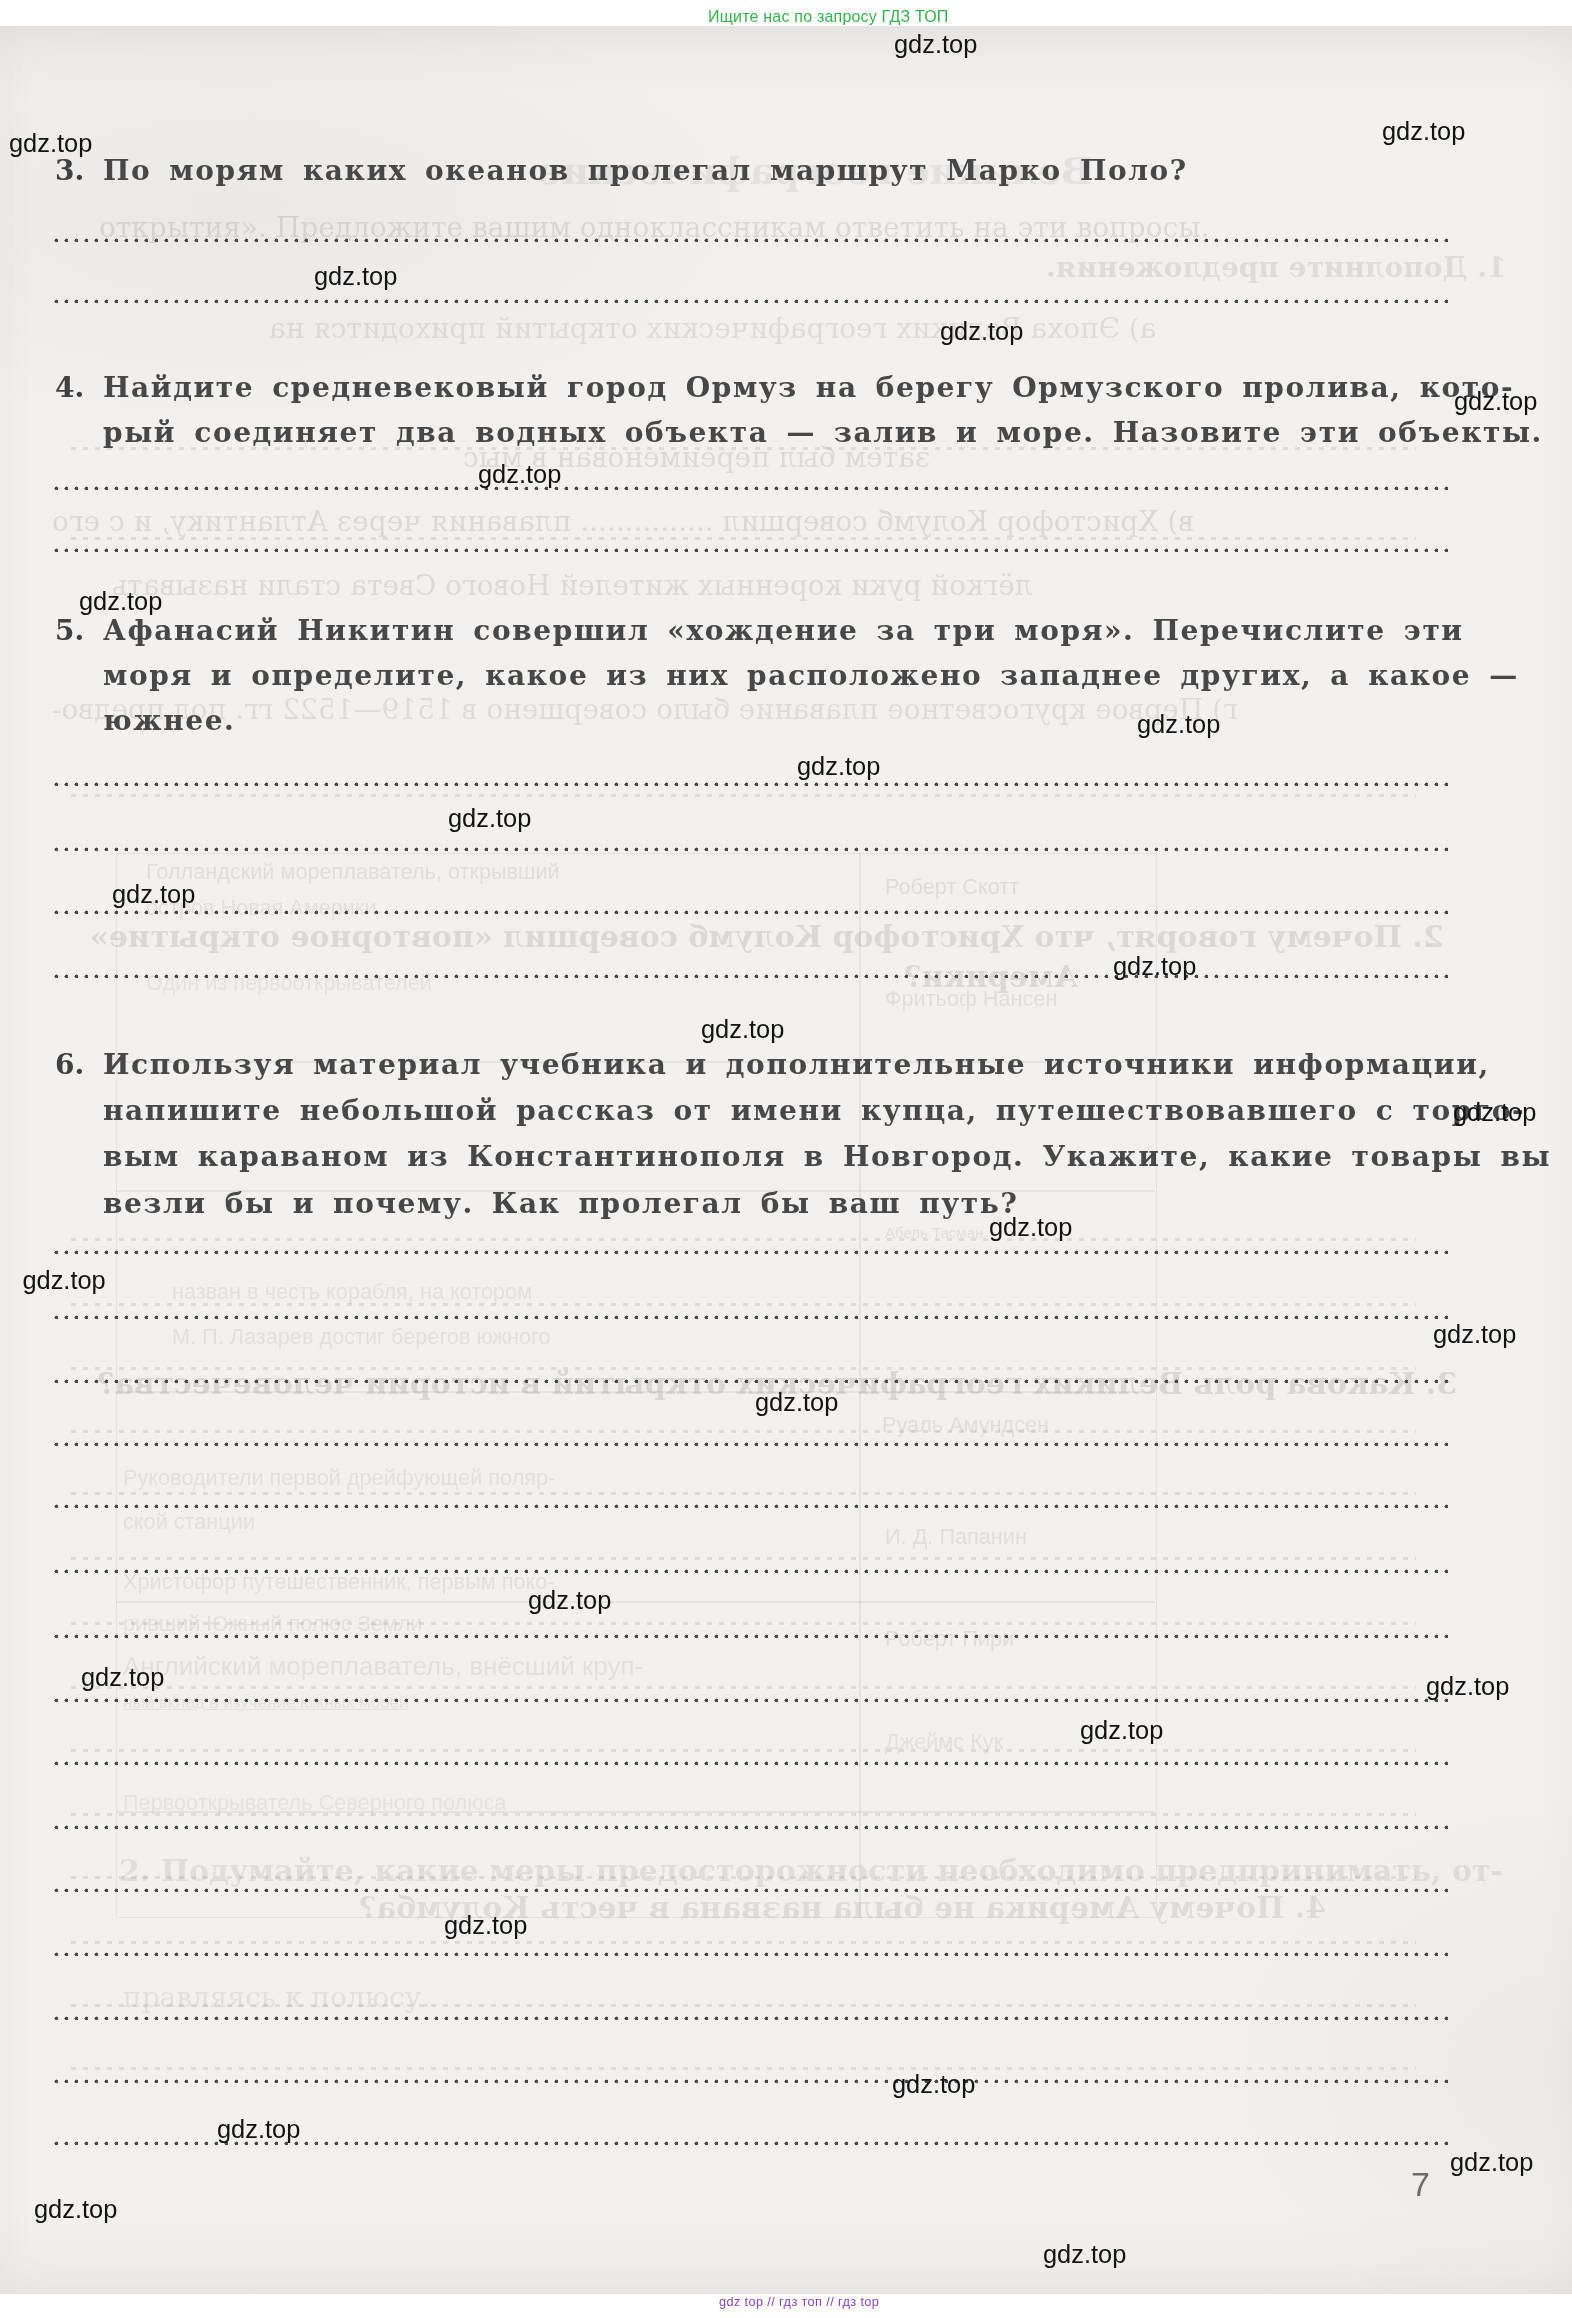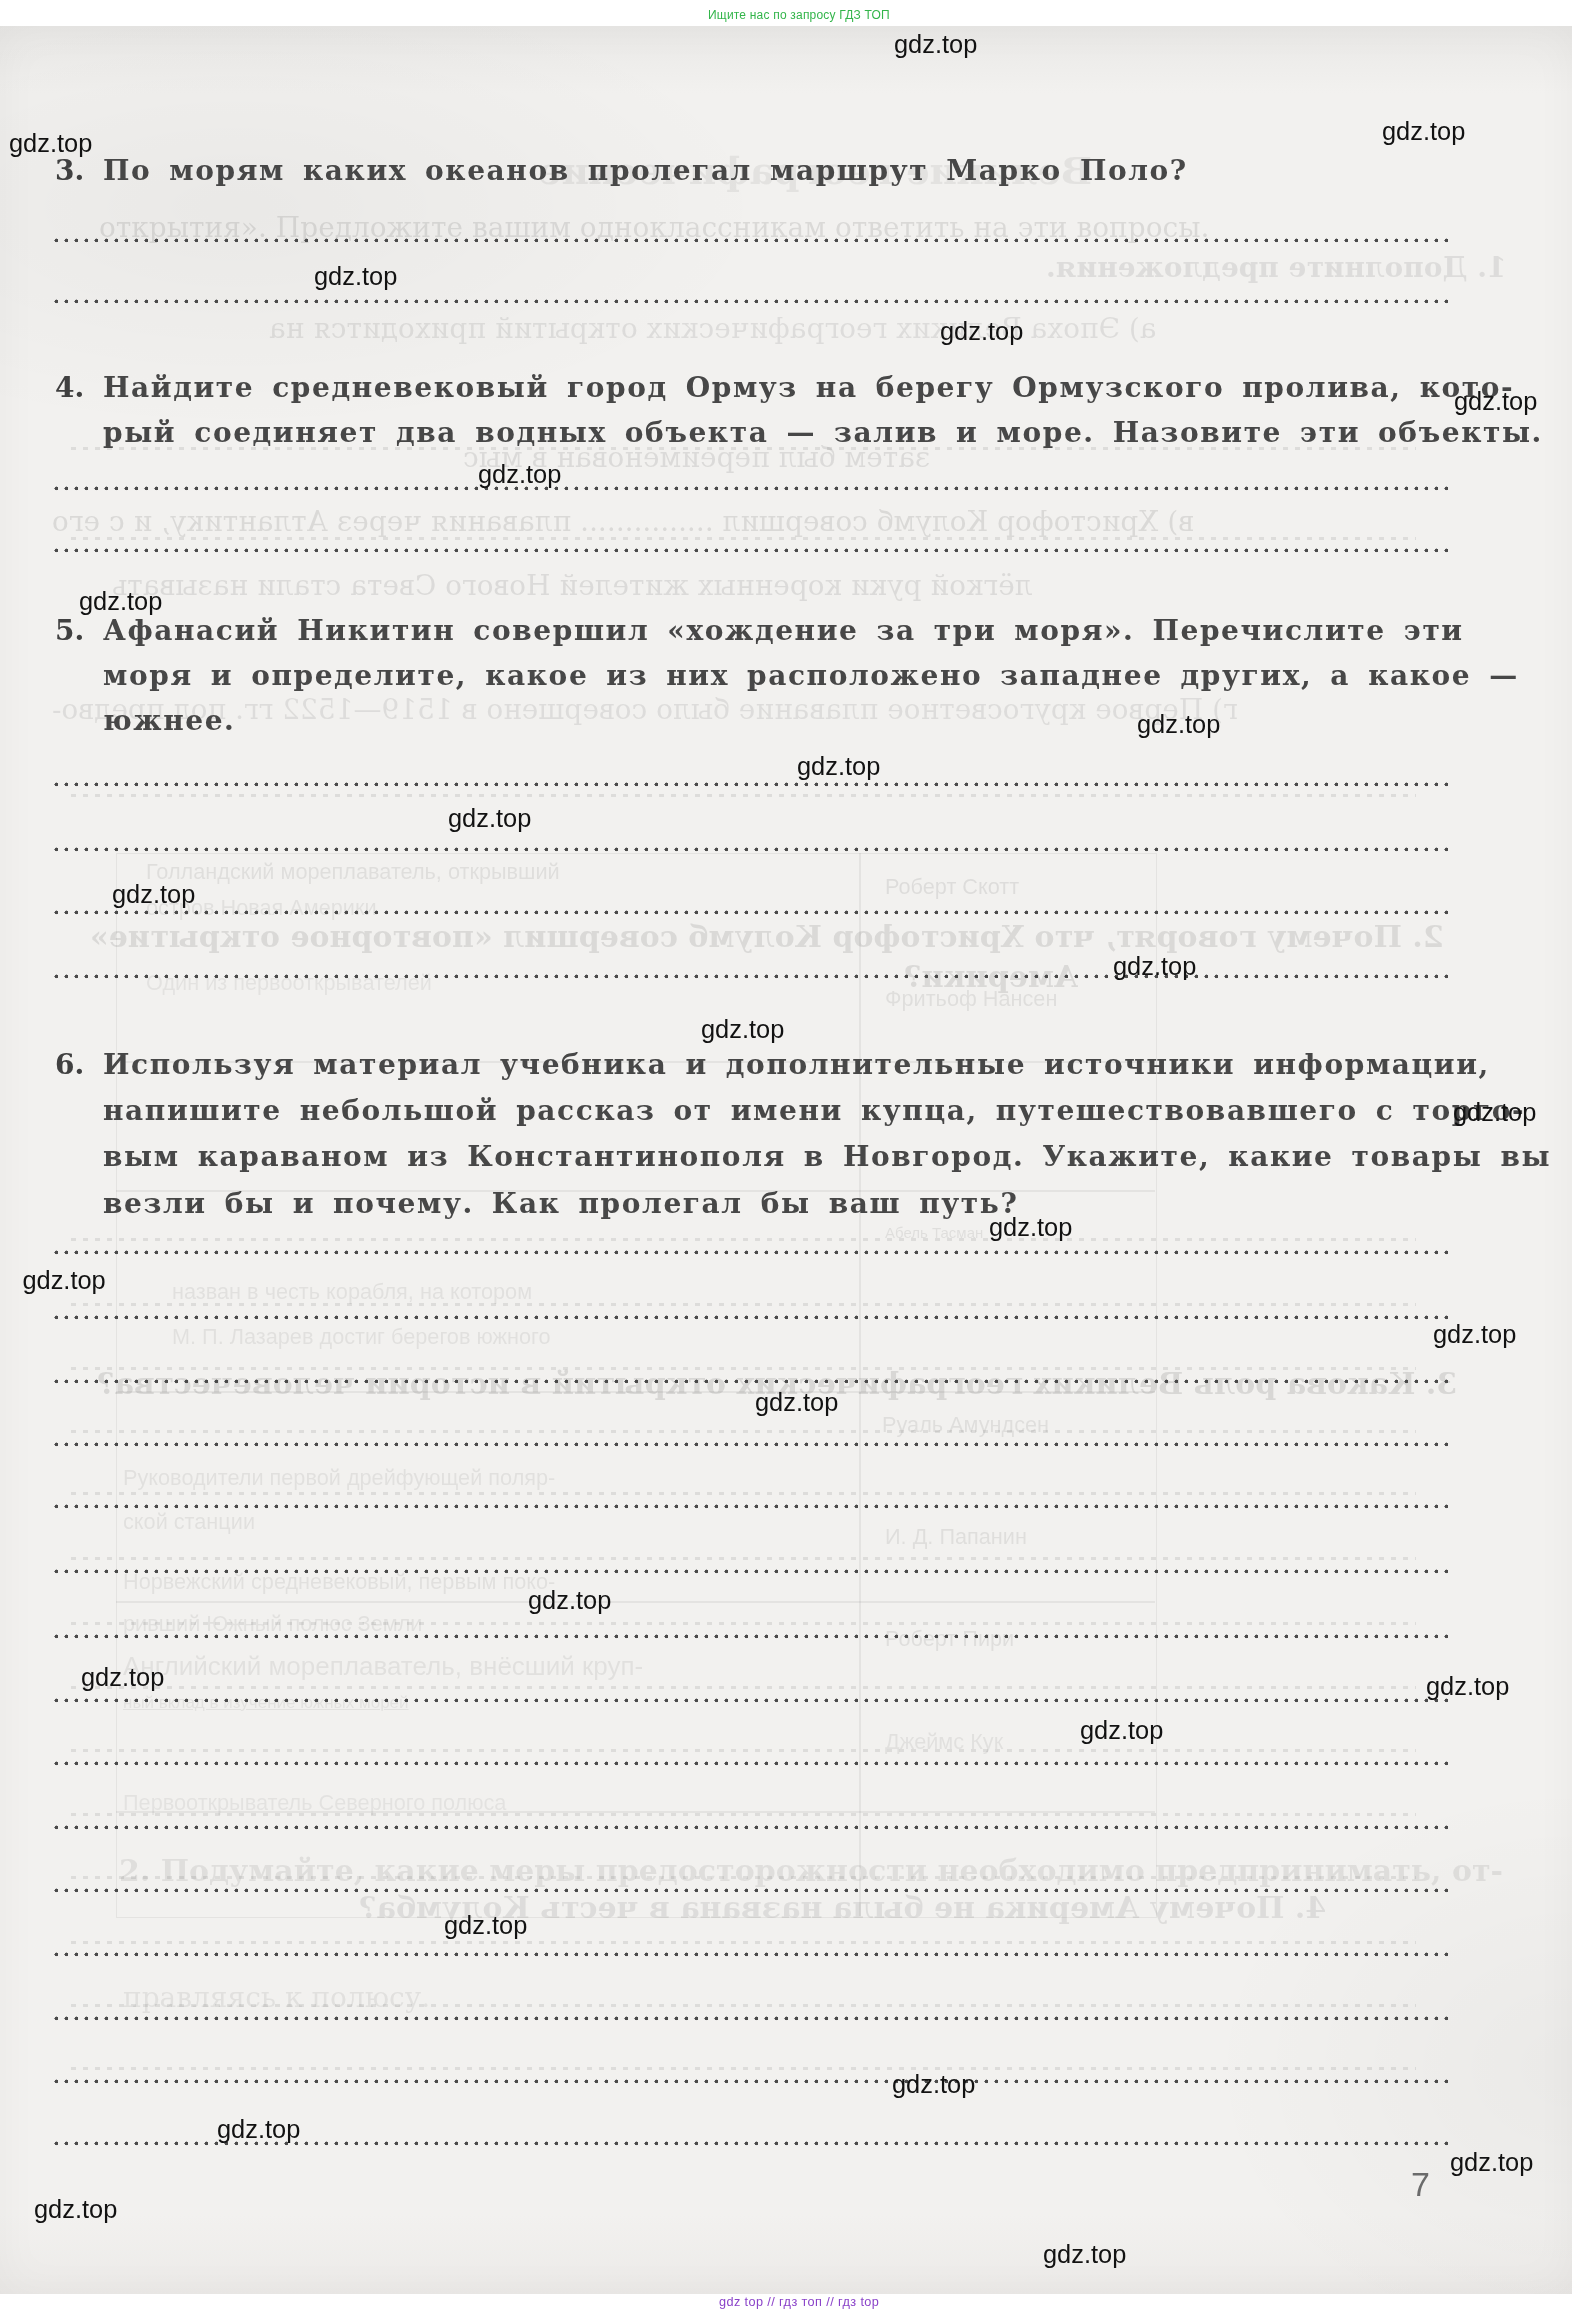--- a/index.html
+++ b/index.html
@@ -14,21 +14,21 @@
   #paper{
     position:absolute;left:0;top:26px;width:1573px;height:2268px;
     background:
       radial-gradient(897px 374px at 15% 8%, rgba(0,0,0,0.035), rgba(0,0,0,0) 60%),
       radial-gradient(672px 523px at 100% 90%, rgba(0,0,0,0.03), rgba(0,0,0,0) 55%),
       linear-gradient(180deg,#e9e8e6 0,#f2f1ef 67px,#f2f1ef 2189px,#eceae8 100%);
     box-shadow:inset 0 0 45px rgba(0,0,0,0.04);
   }
   .promo{
     position:absolute;left:708px;top:7.5px;
-    font-size:12px;letter-spacing:0.2px;
+    font-size:16px;letter-spacing:0.2px;
     text-decoration:none;cursor:pointer;
   }
   .wm{
     position:absolute;
     font-size:25.4px;color:#121212;
     font-family:"Liberation Sans",sans-serif;
     white-space:nowrap;
   }
   .q-num{
     position:absolute;left:55px;
@@ -118,21 +118,21 @@
       <div class="ghost-text sans" style="left: 885px; top: 986px; font-size: 21.7px; opacity: 0.1;">Фритьоф Нансен</div>
       <div class="ghost-text sans" style="left: 146px; top: 970px; font-size: 21.7px; opacity: 0.08;">Один из первооткрывателей</div>
       <div class="ghost-text sans" style="left: 885px; top: 1224px; font-size: 15px; opacity: 0.1;">Абель Тасман</div>
       <div class="ghost-text sans" style="left: 172px; top: 1279px; font-size: 21.7px; opacity: 0.09;">назван в честь корабля, на котором</div>
       <div class="ghost-text sans" style="left: 172px; top: 1324px; font-size: 21.7px; opacity: 0.09;">М. П. Лазарев достиг берегов южного</div>
       <div class="ghost-text mir" style="left: 97px; top: 1366px; font-size: 30px; opacity: 0.14; font-weight: bold;">3. Какова роль Великих географических открытий в истории человечества?</div>
       <div class="ghost-text sans" style="left: 882px; top: 1412px; font-size: 21.7px; opacity: 0.1;">Руаль Амундсен</div>
       <div class="ghost-text sans" style="left: 123px; top: 1465px; font-size: 21.7px; opacity: 0.09;">Руководители первой дрейфующей поляр-</div>
       <div class="ghost-text sans" style="left: 123px; top: 1509px; font-size: 21.7px; opacity: 0.09;">ской станции</div>
       <div class="ghost-text sans" style="left: 885px; top: 1524px; font-size: 21.7px; opacity: 0.1;">И. Д. Папанин</div>
-      <div class="ghost-text sans" style="left: 123px; top: 1569px; font-size: 21.7px; opacity: 0.09;">Норвежский средневековый, первым поко-</div>
+      <div class="ghost-text sans" style="left: 123px; top: 1569px; font-size: 21.7px; opacity: 0.09;">Христофор путешественник, первым поко-</div>
       <div class="ghost-text sans" style="left: 123px; top: 1611px; font-size: 21.7px; opacity: 0.09;">ривший Южный полюс Земли</div>
       <div class="ghost-text sans" style="left: 885px; top: 1626px; font-size: 21.7px; opacity: 0.1;">Роберт Пири</div>
       <div class="ghost-text sans" style="left: 123px; top: 1651px; font-size: 26px; opacity: 0.09;">Английский мореплаватель, внёсший круп-</div>
       <div class="ghost-text sans" style="left: 123px; top: 1693px; font-size: 17px; opacity: 0.08; text-decoration: underline;">ный вклад в изучение южных морей</div>
       <div class="ghost-text sans" style="left: 885px; top: 1729px; font-size: 21.7px; opacity: 0.09;">Джеймс Кук</div>
       <div class="ghost-text sans" style="left: 123px; top: 1790px; font-size: 21.7px; opacity: 0.08;">Первооткрыватель Северного полюса</div>
       <div class="ghost-text" style="left: 119px; top: 1853px; font-size: 30px; opacity: 0.1; font-weight: bold;">2. Подумайте, какие меры предосторожности необходимо предпринимать, от-</div>
       <div class="ghost-text mir" style="left: 359px; top: 1890px; font-size: 30px; opacity: 0.11; font-weight: bold;">4. Почему Америка не была названа в честь Колумба?</div>
       <div class="ghost-text" style="left: 123px; top: 1981px; font-size: 28px; opacity: 0.09;">правляясь к полюсу.</div>
     </div>

